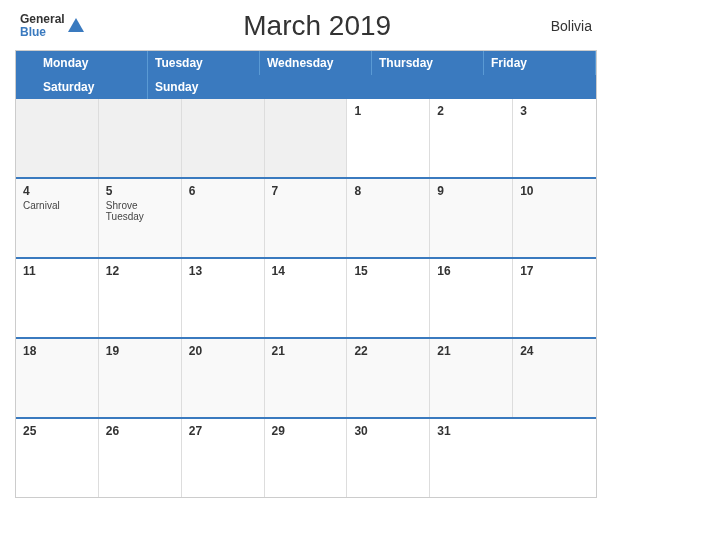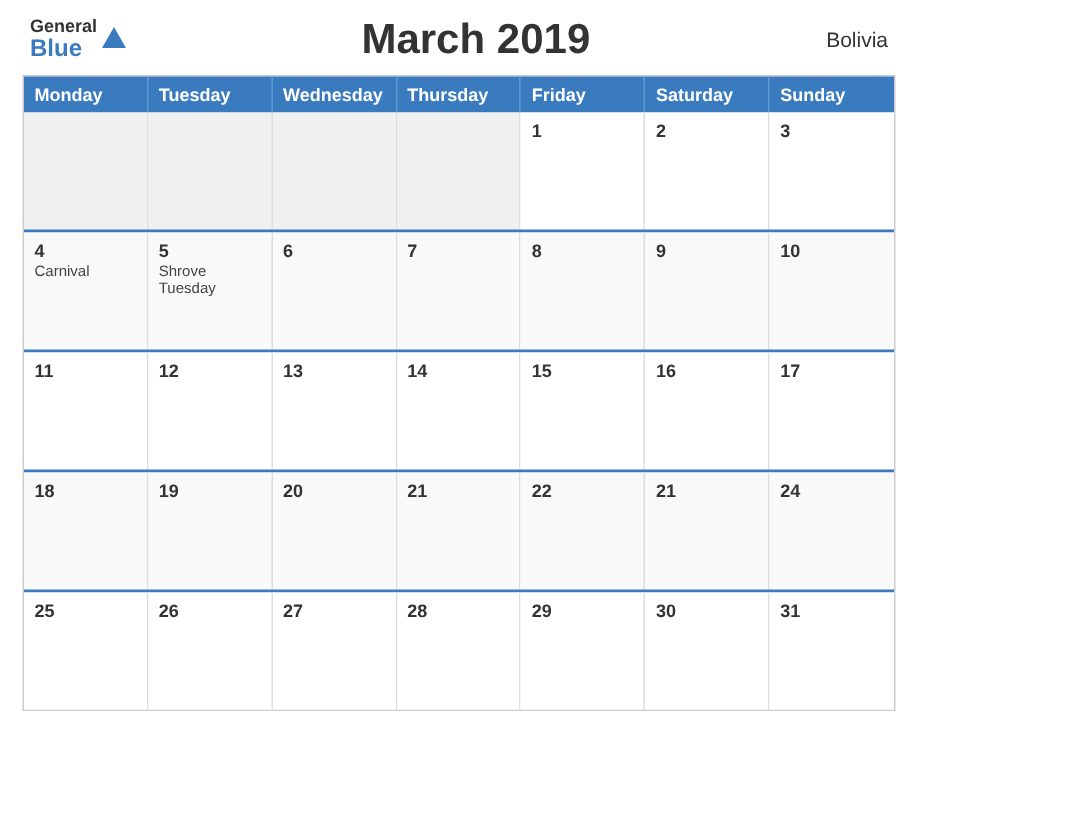--- a/index.html
+++ b/index.html
@@ -31,49 +31,50 @@
       color: #333;
       line-height: 1.1;
     }
     .logo-text {
       display: flex;
       flex-direction: column;
       font-size: 12px;
       font-weight: bold;
     }
     .logo-general { color: #333; font-size: 12px; }
-    .logo-blue { color: #3a7abf; font-size: 16px; }
+    .logo-blue { color: #3a7abf; font-size: 12px; }
     .logo-icon {
       width: 0;
       height: 0;
       border-left: 8px solid transparent;
       border-right: 8px solid transparent;
       border-bottom: 14px solid #3a7abf;
       margin-left: 3px;
       margin-top: -2px;
     }
     .month-title {
       font-size: 28px;
-      font-weight: bold;
+      font-weight: normal;
       color: #333;
       text-align: center;
     }
     .country-label {
       font-size: 14px;
       color: #333;
       text-align: center;
     }
     .calendar-grid {
       border: 1px solid #ccc;
       width: 100%;
     }
     .day-headers {
       display: grid;
-      grid-template-columns: repeat(7, 1fr);
+      grid-template-columns: repeat(5, 1fr);
       background: #3a7abf;
+      padding-left: 20px;
     }
     .day-header {
       color: #fff;
       font-size: 12px;
       font-weight: bold;
       text-align: left;
       padding: 5px 7px;
       border-right: 1px solid #5a9ad4;
     }
     .day-header:last-child { border-right: none; }
@@ -235,23 +236,20 @@
           <div class="day-cell">
             <span class="day-number">25</span>
           </div>
           <div class="day-cell">
             <span class="day-number">26</span>
           </div>
           <div class="day-cell">
             <span class="day-number">27</span>
           </div>
           <div class="day-cell">
-            <span class="day-number">28</span>
-          </div>
-          <div class="day-cell">
             <span class="day-number">29</span>
           </div>
           <div class="day-cell">
             <span class="day-number">30</span>
           </div>
           <div class="day-cell">
             <span class="day-number">31</span>
           </div>
         </div>
       </div>

